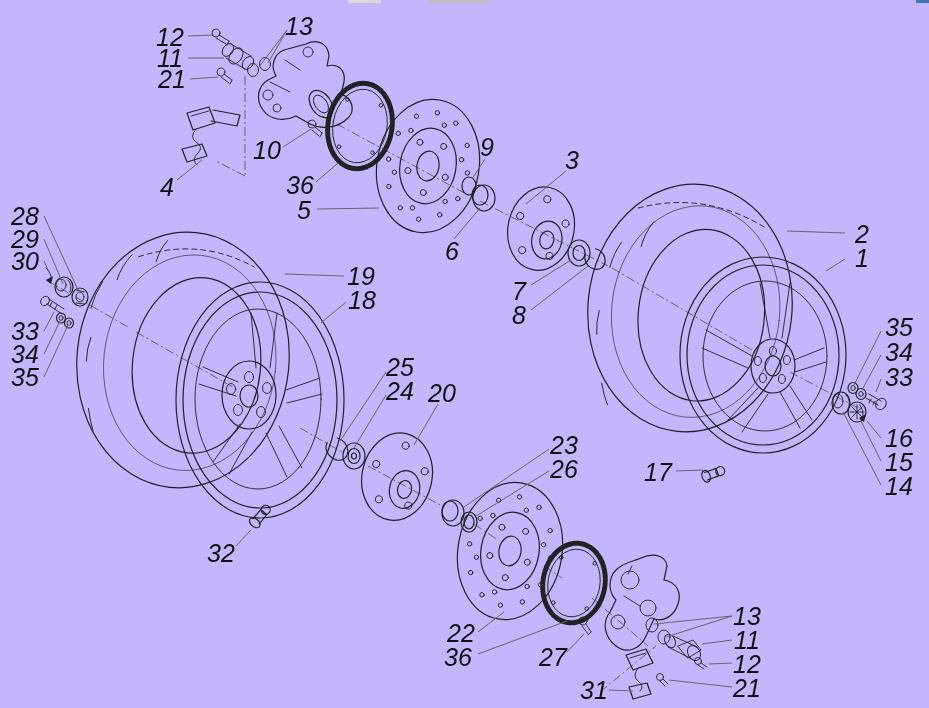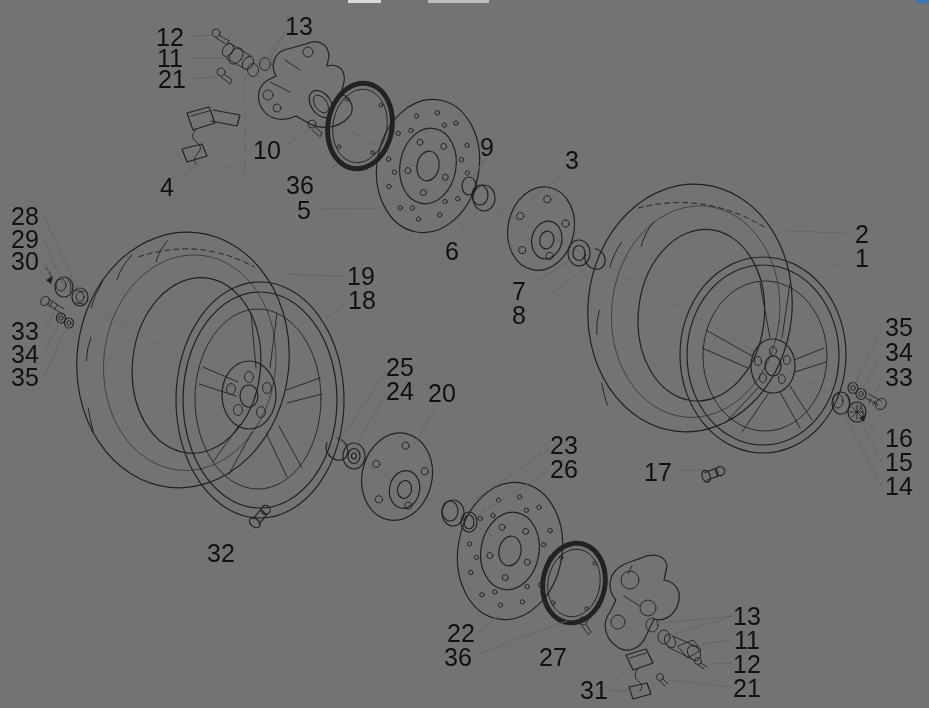--- a/index.html
+++ b/index.html
@@ -1,17 +1,17 @@
 <!DOCTYPE html>
 <html><head>
 <meta charset="utf-8">
 <style>
   html,body { margin:0; padding:0; background:#ffffff; }
-  .stage { position:relative; width:929px; height:708px; background:#737373; overflow:hidden;
-           font-family:"Liberation Sans", sans-serif; }
+  .stage { position:relative; width:929px; height:708px; background:#c4b5fd; overflow:hidden;
+           font-family:"Liberation Sans", sans-serif;font-style:italic; }
   svg { position:absolute; left:0; top:0; }
   .ink    { stroke:var(--ink,#222); fill:none; stroke-width:1.2; stroke-linecap:round; stroke-linejoin:round; }
   .thin   { stroke-width:0.9; }
   .faint  { stroke-width:0.8; opacity:0.75; }
   .leader { stroke:var(--leader,#666); stroke-width:1; fill:none; }
   .dashdot{ stroke:var(--leader,#666); stroke-width:1; fill:none; stroke-dasharray:9 3 2 3; }
   .dash   { stroke-dasharray:5 4; stroke-width:0.9; }
   .serr   { stroke-width:5; stroke-dasharray:2 1.7; }
   .solid  { fill:var(--ink,#222); stroke:none; }
   text.callout-num { font-family:"Liberation Sans", sans-serif; font-size:25px;

